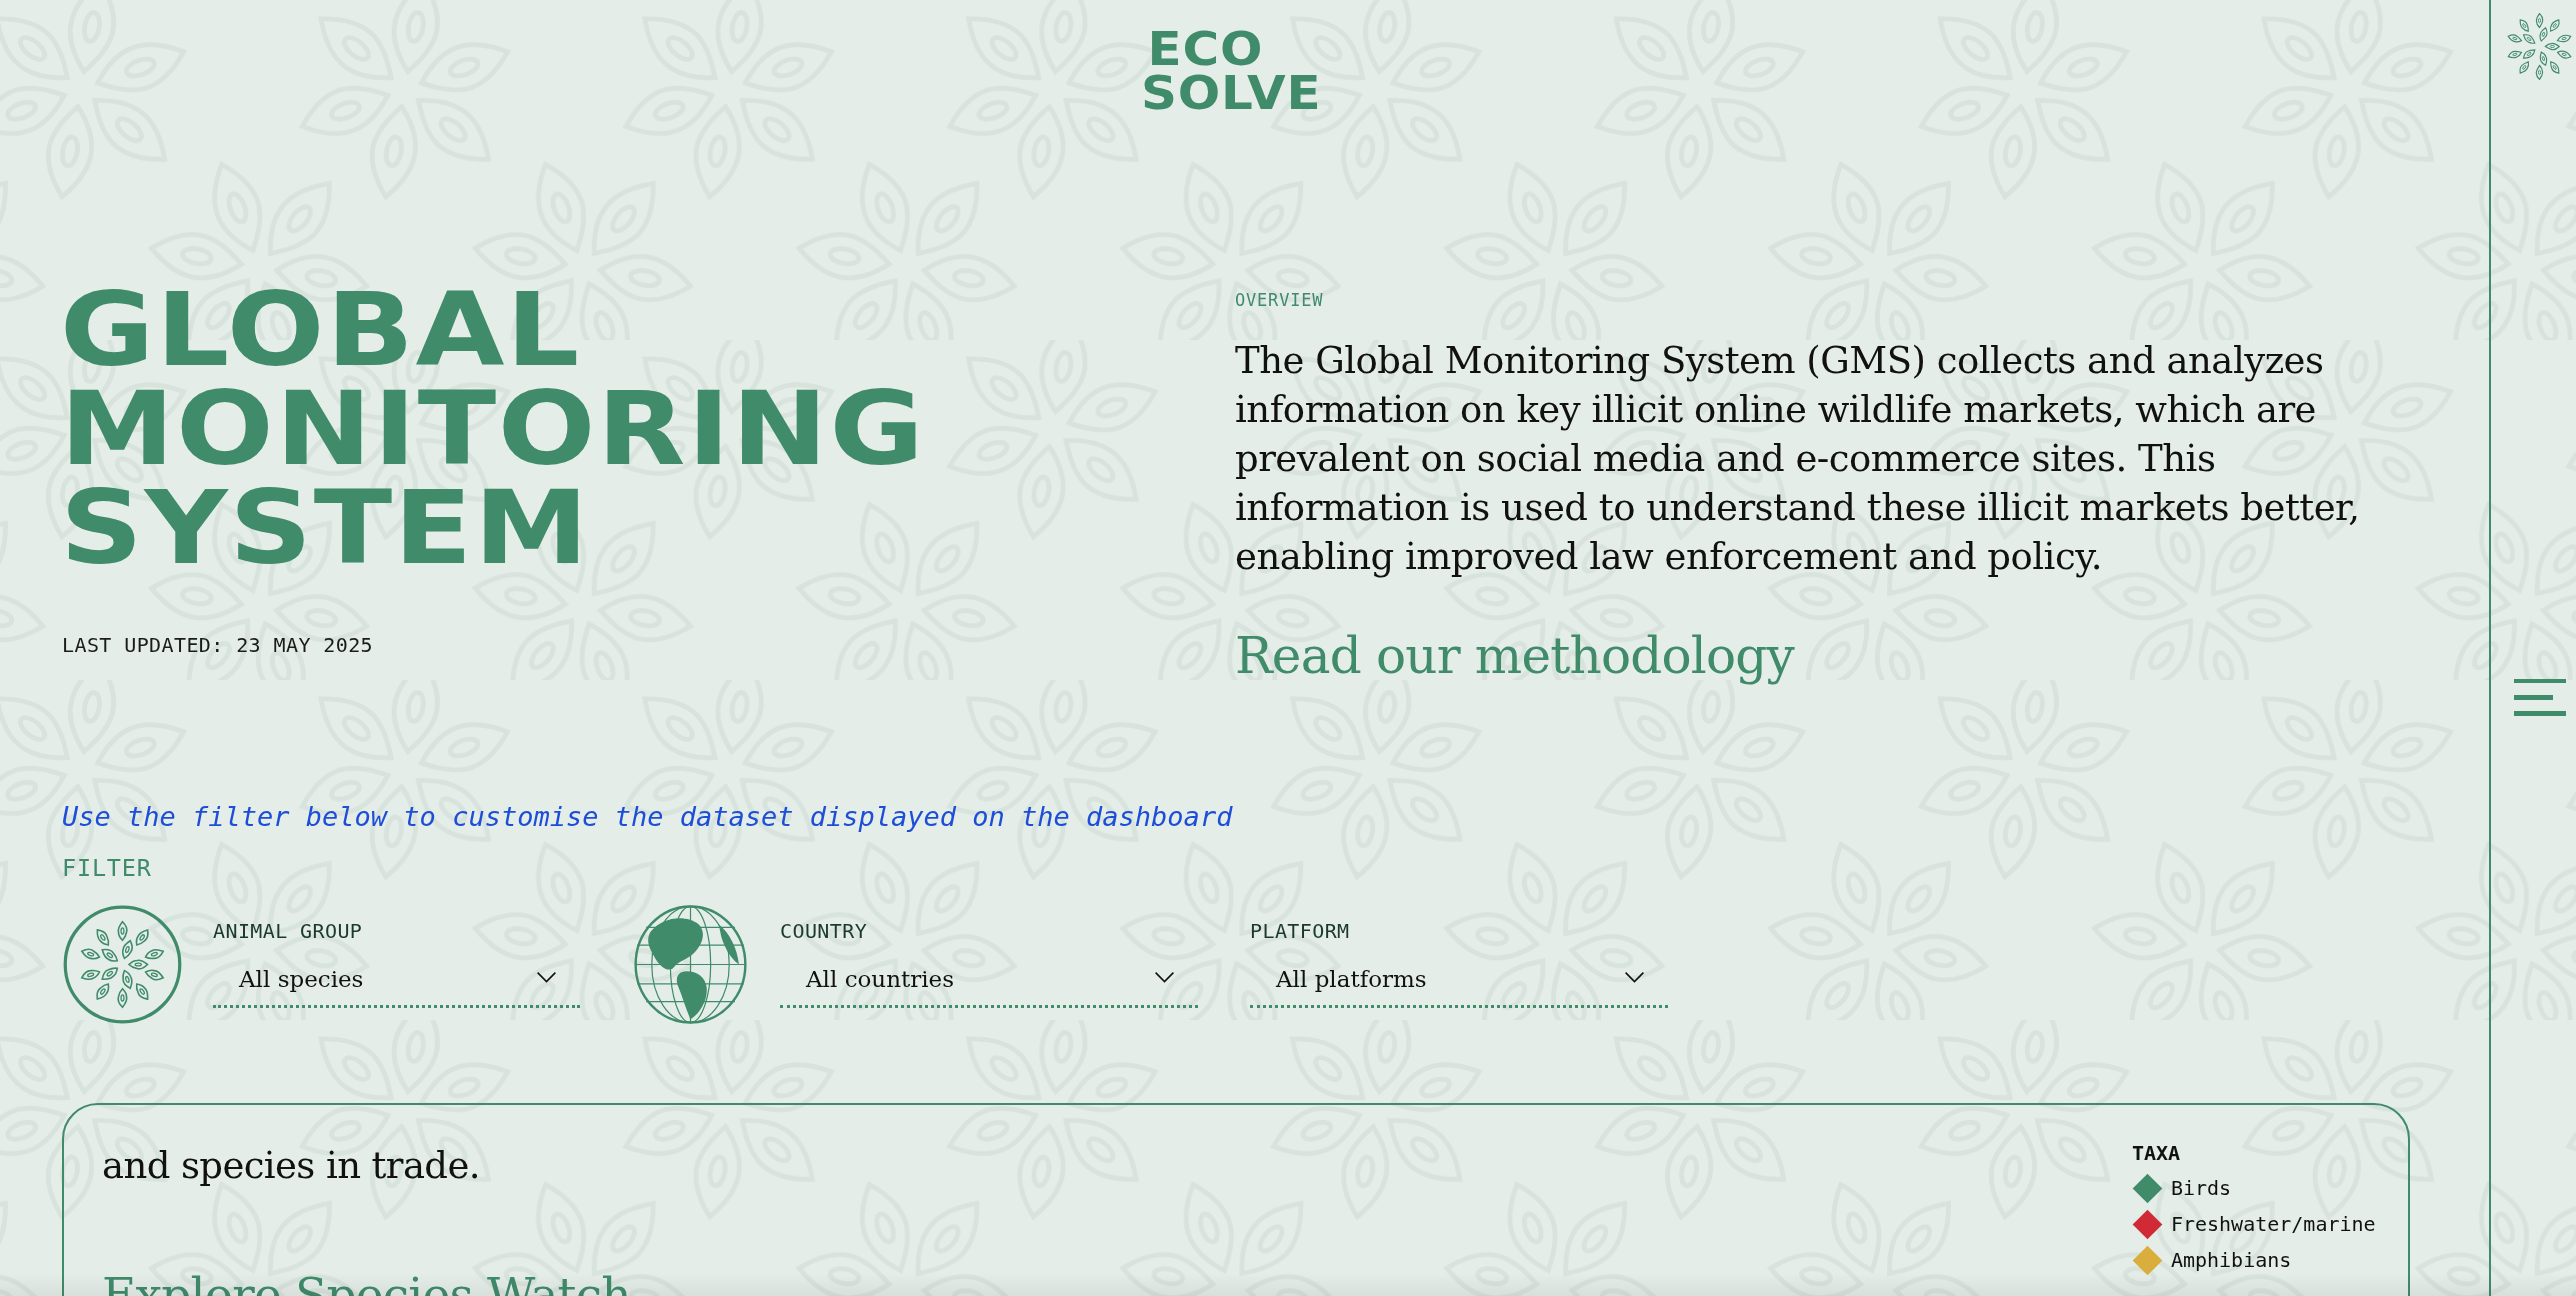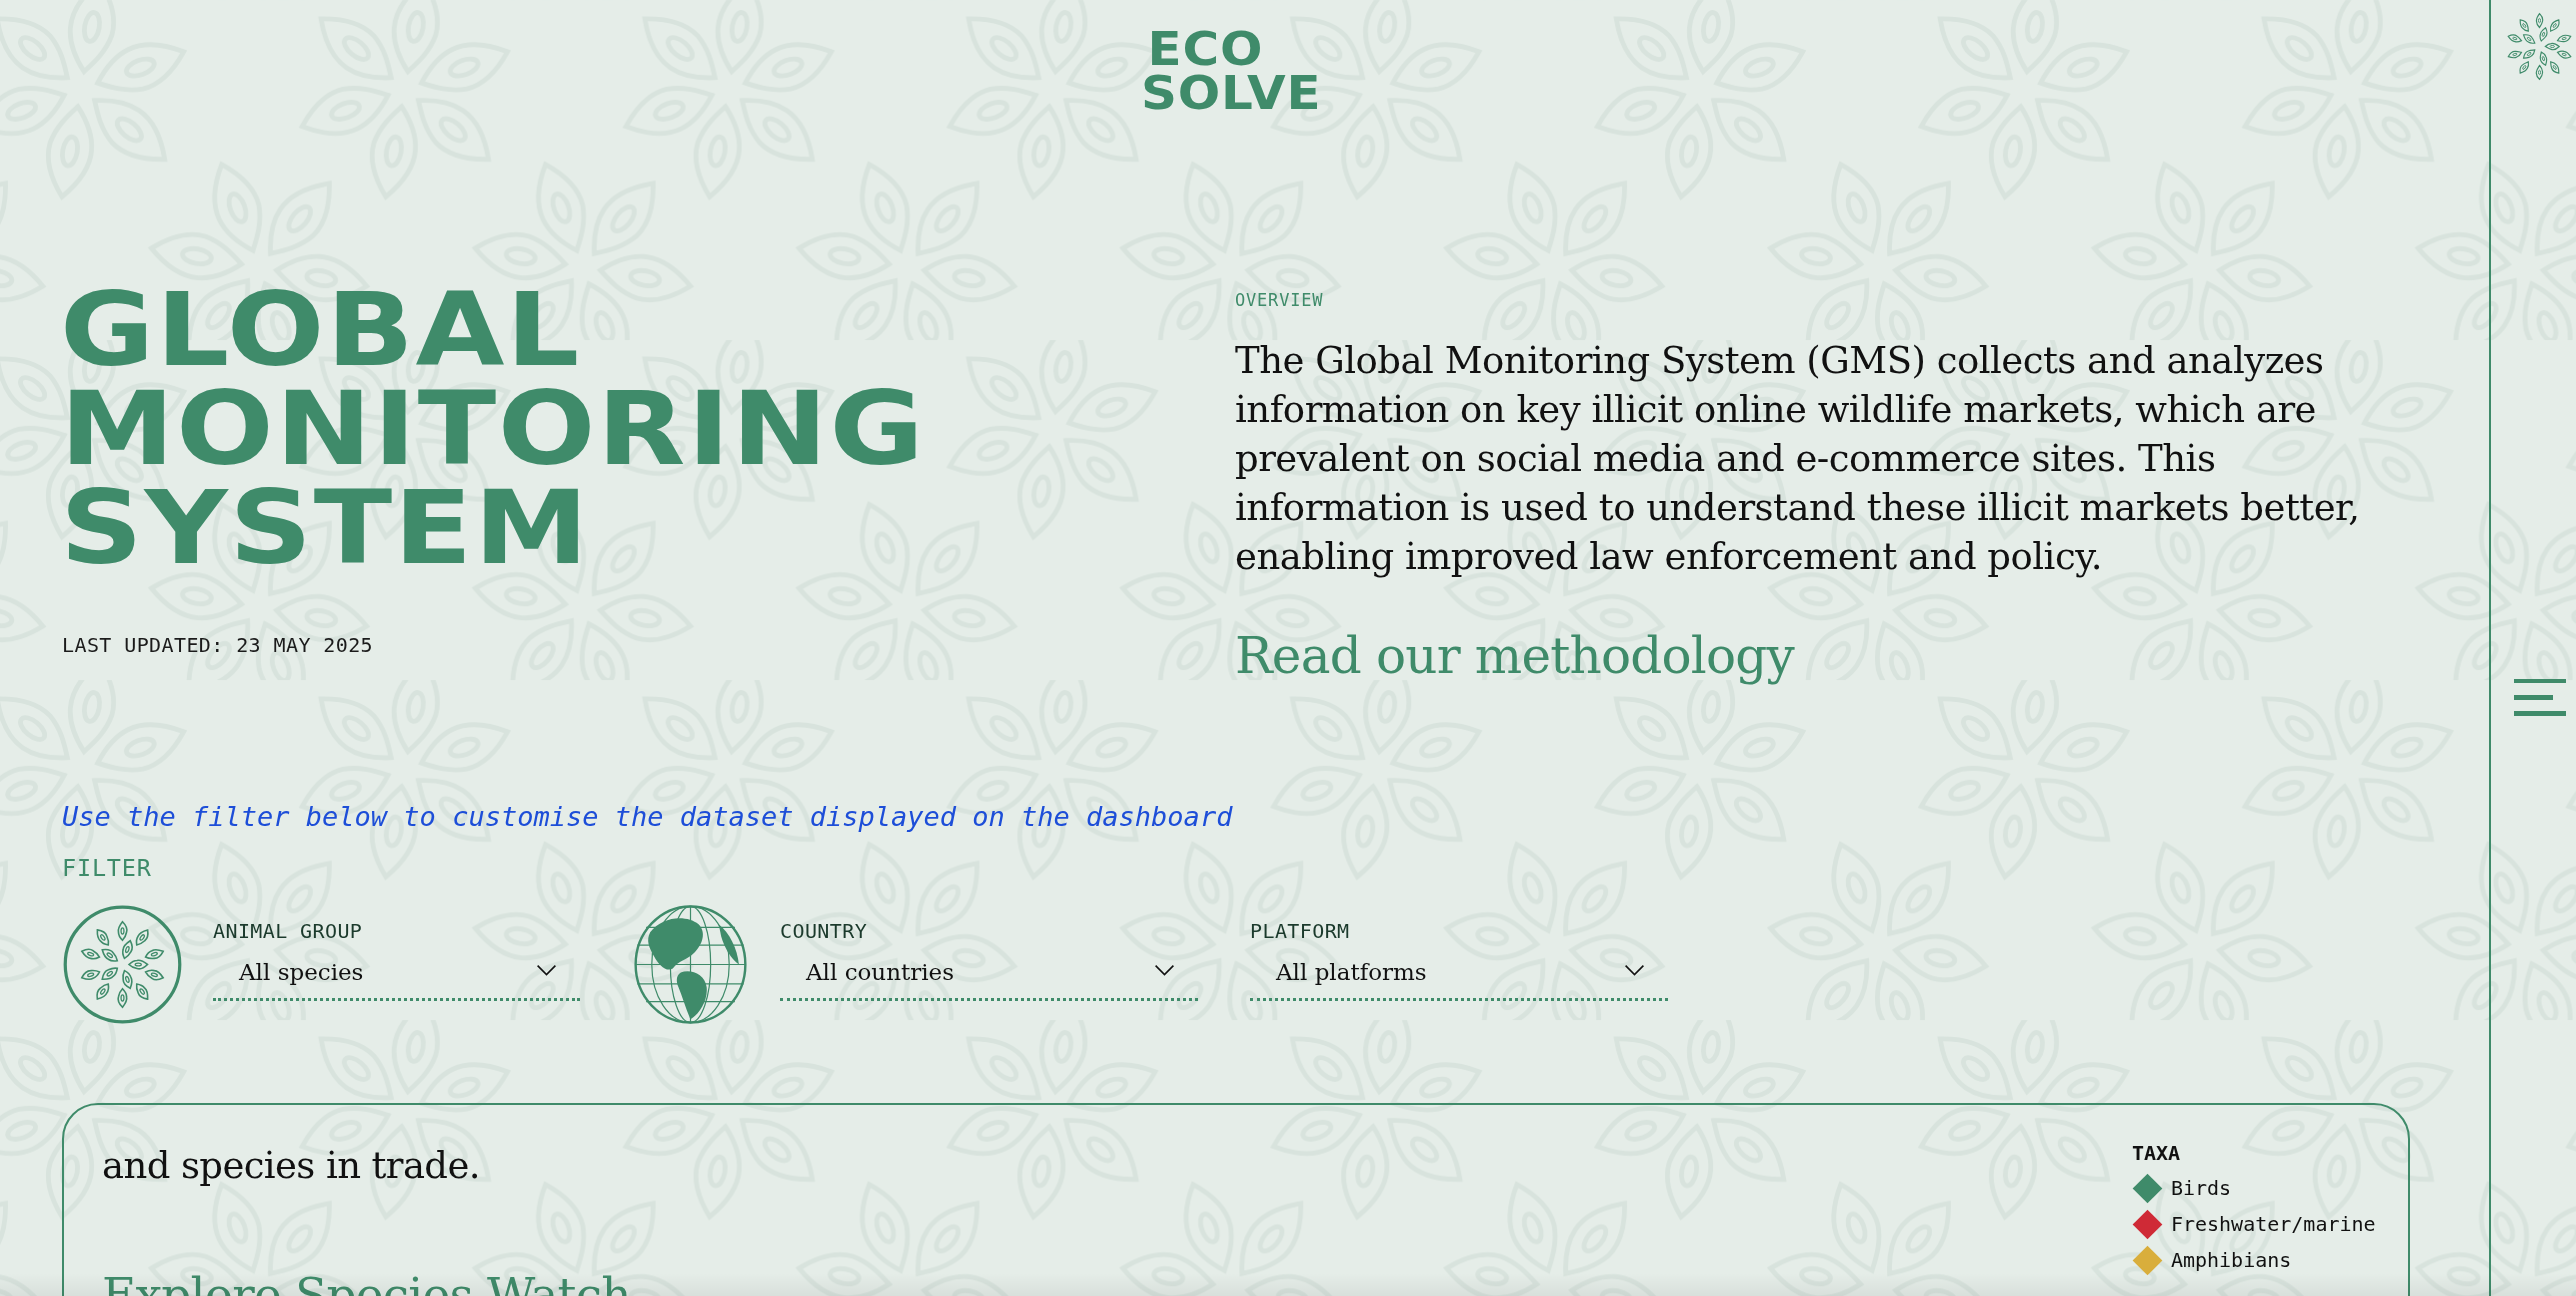--- a/index.html
+++ b/index.html
@@ -68,21 +68,21 @@
   .filter-label {
     position: absolute; left: 62px; top: 854px;
     font-family: "DejaVu Sans Mono", monospace; font-size: 23.5px; color: #3f8b6a; letter-spacing: 0.8px;
   }
   .filter-icon { position: absolute; width: 121px; height: 121px; }
   .filter-group { position: absolute; }
   .filter-group .fl {
     font-family: "DejaVu Sans Mono", monospace; font-size: 20px; color: #1b3a2c; letter-spacing: 0.4px;
   }
   .select {
-    position: relative; margin-top: 11px; height: 47px;
+    position: relative; margin-top: 18px; height: 47px;
     border-bottom: 3.2px dotted #3f8b6a; cursor: pointer;
   }
   .select .val {
     position: absolute; left: 26px; top: 4.9px;
     font-family: "DejaVu Serif", serif; font-size: 23px; color: #111;
   }
   .select .chev { position: absolute; right: 23px; top: 9.7px; width: 21px; height: 13px; }
 
   
   .card {

